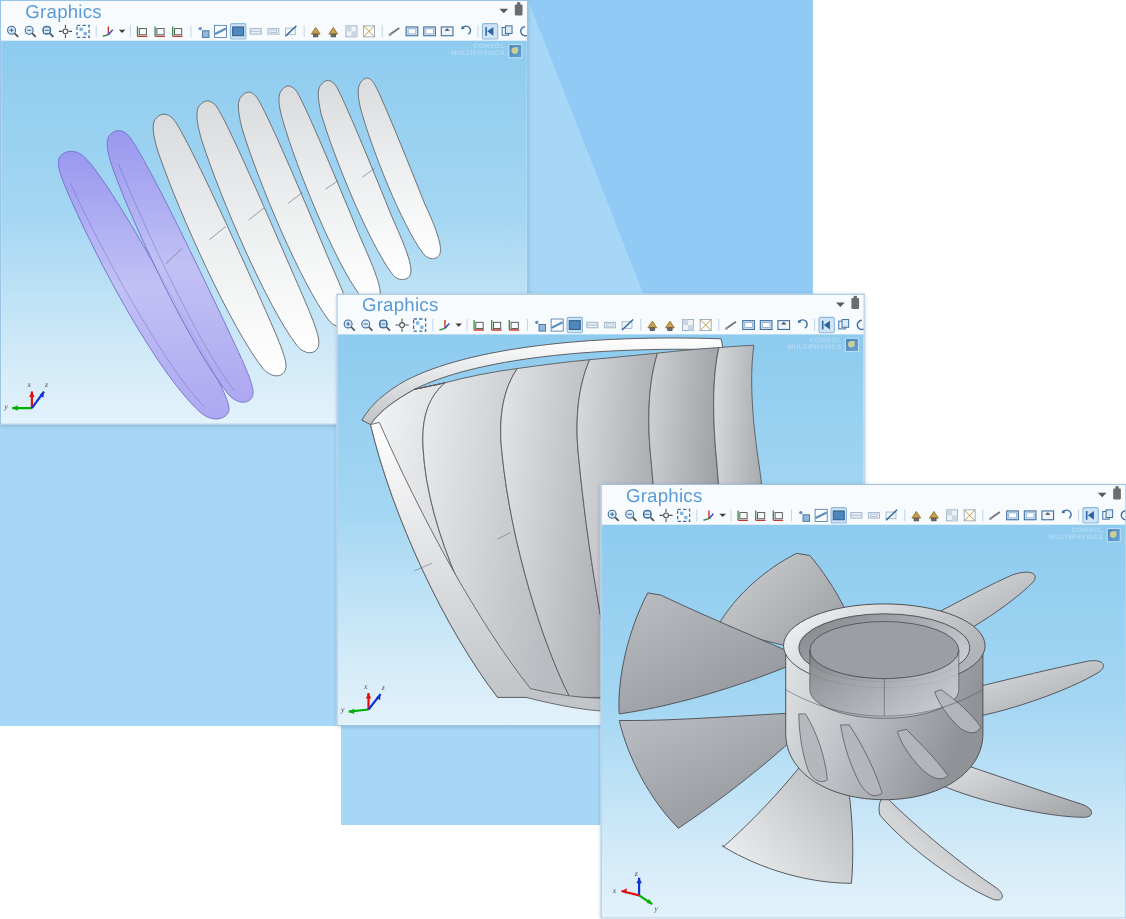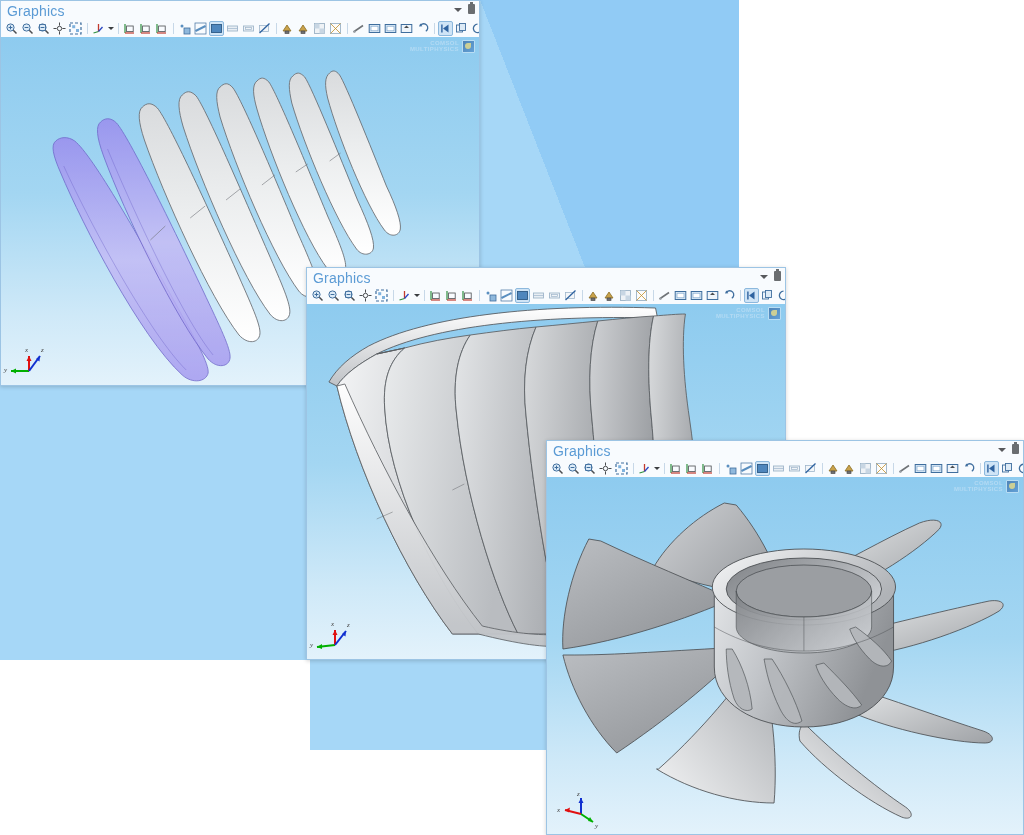--- a/index.html
+++ b/index.html
@@ -28,21 +28,21 @@
     box-shadow:0 1px 4px rgba(0,0,0,.18);
     box-sizing:border-box;
     overflow:hidden;
   }
   .gfx-titlebar{
     position:relative;height:19px;
     background:#f8fbfe;
     display:flex;align-items:center;
   }
   .gfx-title{
-    font-size:14px;color:#5b9bd5;padding-left:6px;letter-spacing:.2px;
+    font-size:17px;color:#5b9bd5;padding-left:22px;letter-spacing:.2px;
     font-family:"Liberation Sans", sans-serif;
   }
   .titlebar-right{position:absolute;right:4px;top:3px;display:flex;gap:5px;align-items:center;}
   .ic-chevron{width:9px;height:9px;position:relative;}
   .ic-chevron:after{
     content:"";position:absolute;left:0;top:3px;border-left:4px solid transparent;
     border-right:4px solid transparent;border-top:4px solid #57595c;
   }
   .ic-pin{width:7px;height:10px;background:#6a6d70;position:relative;border-radius:1px;}
   .ic-pin:after{content:"";position:absolute;left:2px;top:-2px;width:3px;height:3px;background:#6a6d70;}

